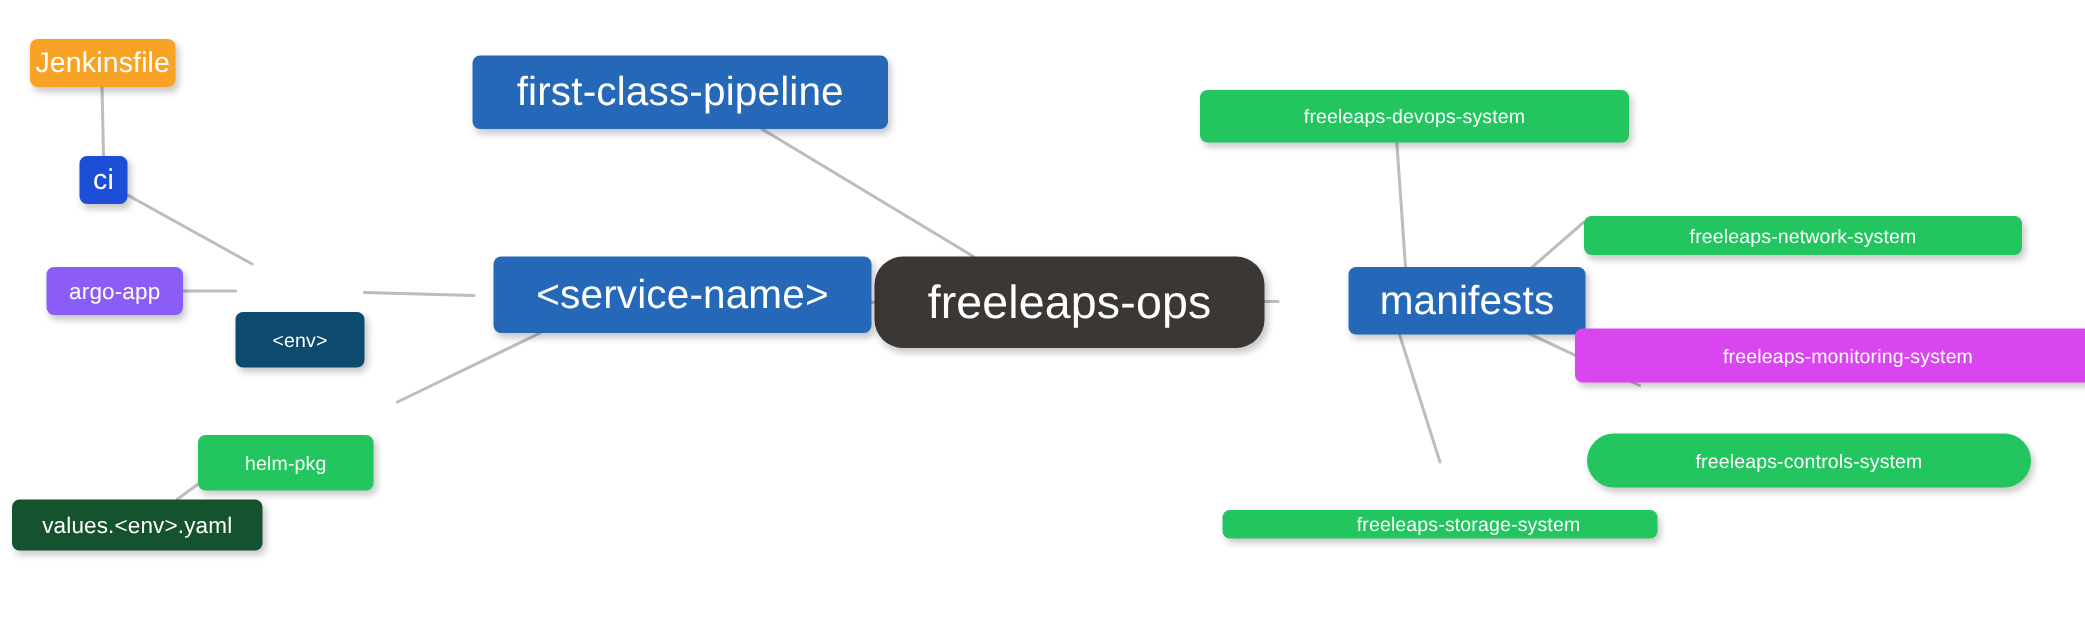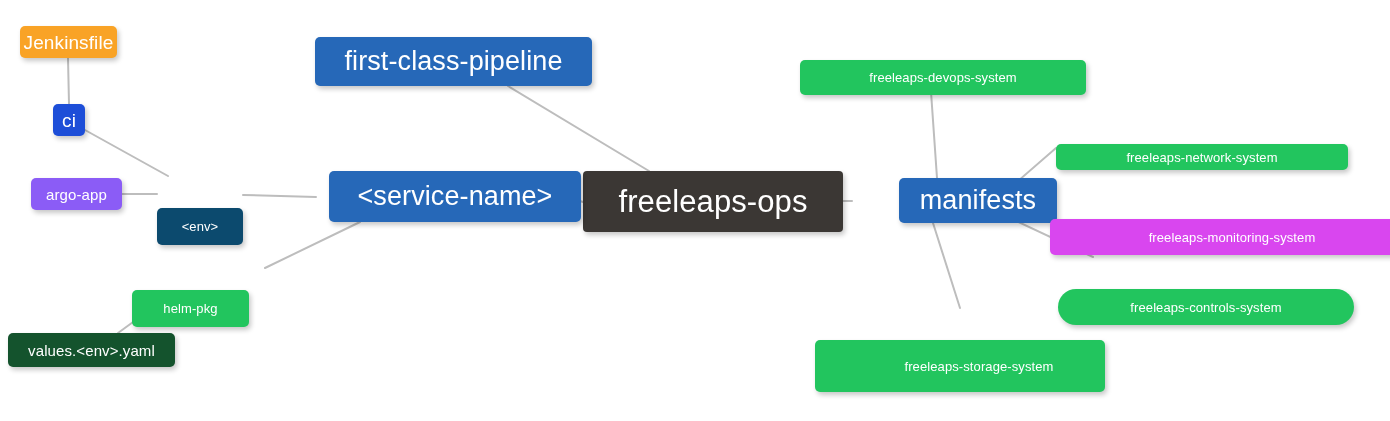--- a/index.html
+++ b/index.html
@@ -64,29 +64,29 @@
       <path d="M 157 194 L 122 194" stroke="#bdbdbd" stroke-width="2" fill="none" stroke-linecap="round"></path>
       <path d="M 69 104 L 68 58" stroke="#bdbdbd" stroke-width="2" fill="none" stroke-linecap="round"></path>
       <path d="M 170 295 L 118 333" stroke="#bdbdbd" stroke-width="2" fill="none" stroke-linecap="round"></path>
       <path d="M 937 178 L 929 63" stroke="#bdbdbd" stroke-width="2" fill="none" stroke-linecap="round"></path>
       <path d="M 1010 188 L 1056 148" stroke="#bdbdbd" stroke-width="2" fill="none" stroke-linecap="round"></path>
       <path d="M 1010 203 L 1050 203" stroke="#bdbdbd" stroke-width="2" fill="none" stroke-linecap="round"></path>
       <path d="M 1010 218 L 1093 257" stroke="#bdbdbd" stroke-width="2" fill="none" stroke-linecap="round"></path>
       <path d="M 933 223 L 960 308" stroke="#bdbdbd" stroke-width="2" fill="none" stroke-linecap="round"></path>
     </svg>
   <div id="node-layer">
-      <div class="node lvl-root" style="left: 583px; top: 171px; width: 260px; height: 61px; background: rgb(59, 55, 52);">freeleaps-ops</div>
+      <div class="node lvl-root" style="left: 583px; top: 171px; width: 260px; height: 61px; background: rgb(59, 55, 52); border-radius: 19px;">freeleaps-ops</div>
       <div class="node lvl-1" style="left: 316px; top: 171px; width: 252px; height: 51px; background: rgb(38, 104, 184); margin-left: 13px;">&lt;service-name&gt;</div>
       <div class="node lvl-2" style="left: 852px; top: 178px; width: 158px; height: 45px; background: rgb(38, 104, 184); margin-left: 47px;">manifests</div>
       <div class="node lvl-2" style="left: 315px; top: 37px; width: 277px; height: 49px; background: rgb(38, 104, 184);">first-class-pipeline</div>
       <div class="node lvl-3" style="left: 157px; top: 176px; width: 86px; height: 37px; background: #0c4a6e;">&lt;env&gt;</div>
       <div class="node lvl-3" style="left: 132px; top: 258px; width: 117px; height: 37px; background: rgb(34, 197, 94);">helm-pkg</div>
       <div class="node lvl-5" style="left: 53px; top: 104px; width: 32px; height: 32px; background: #1d4ed8;">ci</div>
       <div class="node lvl-4" style="left: 31px; top: 178px; width: 91px; height: 32px; background: #8b5cf6;">argo-app</div>
       <div class="node lvl-5" style="left: 20px; top: 26px; width: 97px; height: 32px; background: rgb(249, 163, 38);">Jenkinsfile</div>
       <div class="node lvl-4" style="left: 8px; top: 333px; width: 167px; height: 34px; background: #14532d;">values.&lt;env&gt;.yaml</div>
       <div class="node lvl-3" style="left: 800px; top: 28px; width: 286px; height: 35px; background: rgb(34, 197, 94);">freeleaps-devops-system</div>
       <div class="node lvl-3" style="left: 1056px; top: 112px; width: 292px; height: 26px; background: rgb(34, 197, 94);">freeleaps-network-system</div>
       <div class="node lvl-3" style="left: 1050px; top: 187px; width: 364px; height: 36px; background: #d946ef;">freeleaps-monitoring-system</div>
       <div class="node lvl-3" style="left: 1058px; top: 257px; width: 296px; height: 36px; background: rgb(34, 197, 94); border-radius: 18px;">freeleaps-controls-system</div>
-      <div class="node lvl-3" style="left: 815px; top: 308px; width: 290px; height: 52px; background: rgb(34, 197, 94); padding-left: 48px;">freeleaps-storage-system</div>
+      <div class="node lvl-3" style="left: 815px; top: 308px; width: 290px; height: 19px; background: rgb(34, 197, 94); padding-left: 48px;">freeleaps-storage-system</div>
     </div>
 </div>
 
 </body></html>

